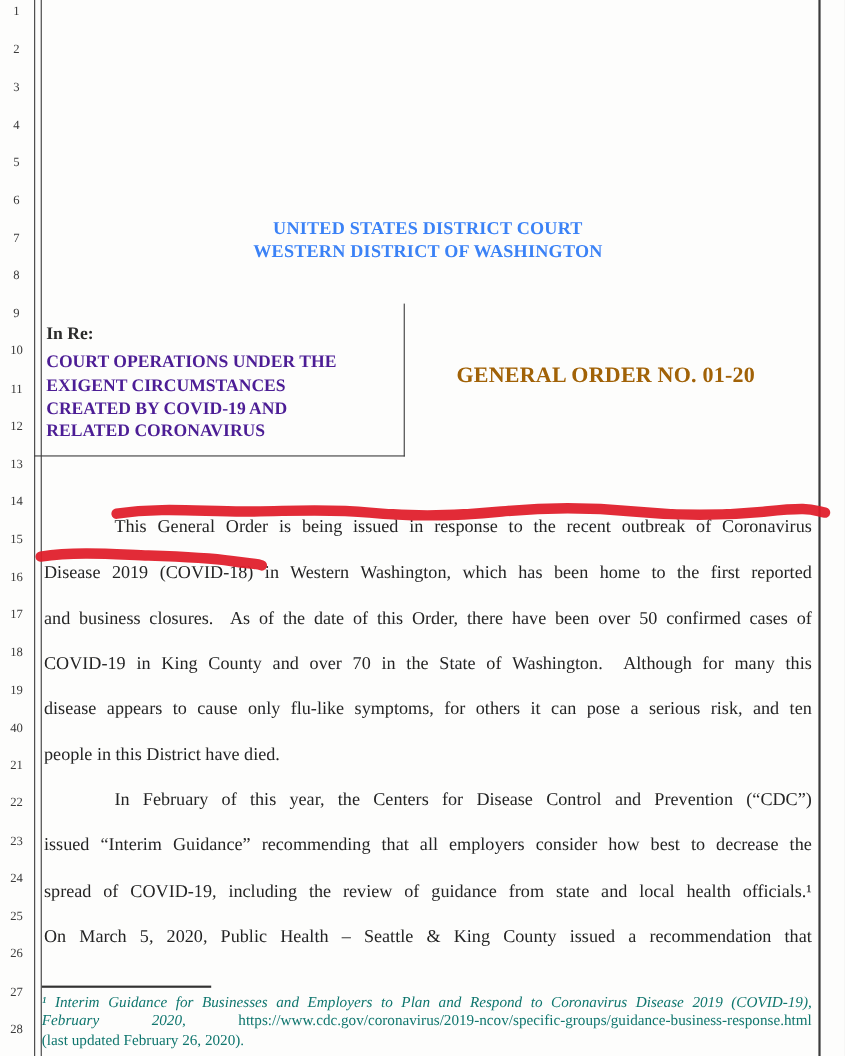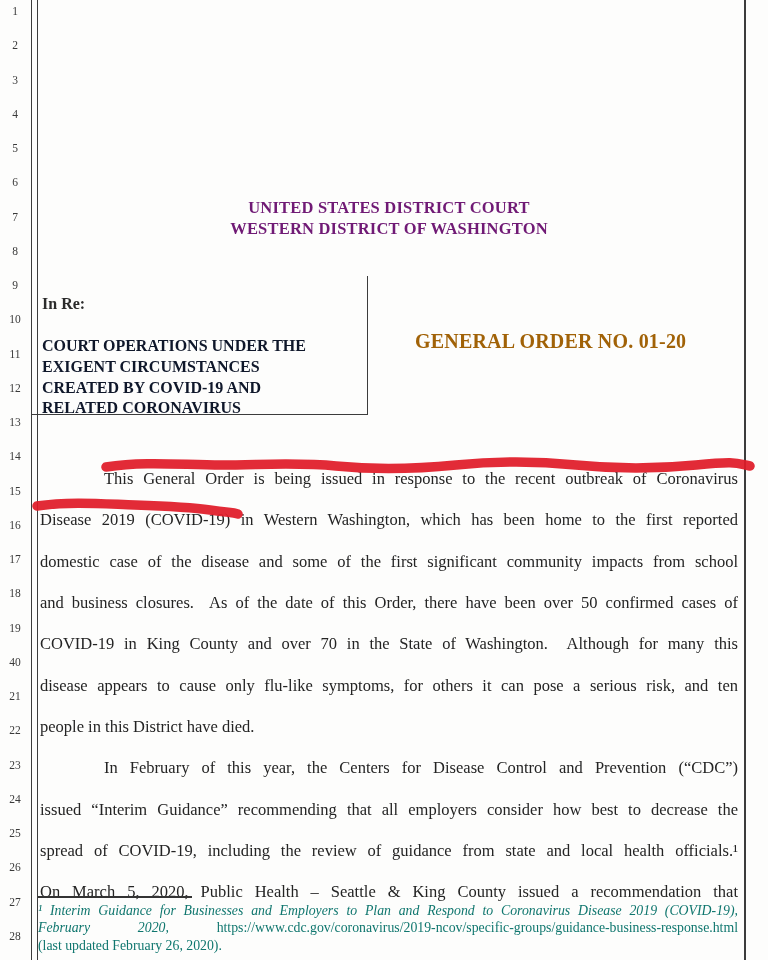--- a/index.html
+++ b/index.html
@@ -14,27 +14,27 @@
   
   .ln-col{position:absolute;left:0;top:0;width:30px;}
   .ln{height:34.25px;line-height:23px;text-align:center;
       font-size:11.5px;color:#3a3a3a;font-family:"Liberation Serif",serif;}
   .double-rule{position:absolute;left:31px;top:0;bottom:0;width:5px;
       border-left:1.8px solid #3c3c3c;border-right:1.8px solid #3c3c3c;}
   .right-rule{position:absolute;left:744px;top:0;bottom:0;width:1.8px;background:#3c3c3c;}
   
   .court-title{position:absolute;left:40px;top:197px;width:698px;
       text-align:center;font-weight:700;font-size:16.5px;line-height:21px;
-      letter-spacing:.2px;color:#701a75;}
+      letter-spacing:.2px;color:#3b82f6;}
   
   .caption-box{position:absolute;left:31px;top:276px;width:336px;height:138px;
       border-right:1.8px solid #3c3c3c;border-bottom:1.8px solid #3c3c3c;}
   .in-re{position:absolute;left:42px;top:279px;font-size:16px;font-weight:600;color:#2b2b2b;margin-top:16px;}
-  .case-title{position:absolute;left:42px;top:336px;width:310px;
-      font-size:16px;font-weight:600;line-height:20.8px;color:#0f172a;}
+  .case-title{position:absolute;left:42px;top:320px;width:310px;
+      font-size:16px;font-weight:600;line-height:20.8px;color:#4c1d95;}
   .order-no{position:absolute;left:415px;top:330px;font-size:20px;
       font-weight:600;letter-spacing:.2px;color:#a16207;}
   
   .body-text{position:absolute;left:40px;top:441px;width:698px;
       font-size:16.5px;color:#242424;margin-top:28px;}
   .bline{height:41.32px;line-height:19px;text-align:justify;
       text-align-last:justify;white-space:pre-wrap;}
   .bline.indent{text-indent:64px;}
   .bline.no-just{text-align:right;text-align-last:left;}
   
@@ -101,22 +101,21 @@
   <div>COURT OPERATIONS UNDER THE</div>
       <div>EXIGENT CIRCUMSTANCES</div>
       <div>CREATED BY COVID-19 AND</div>
       <div>RELATED CORONAVIRUS</div>
     </div>
   <div class="order-no">GENERAL ORDER NO. 01-20</div>
 
   <div class="body-text">
 
   <div class="bline indent">This General Order is being issued in response to the recent outbreak of Coronavirus</div>
-      <div class="bline">Disease 2019 (COVID-19) in Western Washington, which has been home to the first reported</div>
-      <div class="bline">domestic case of the disease and some of the first significant community impacts from school</div>
+      <div class="bline">Disease 2019 (COVID-18) in Western Washington, which has been home to the first reported</div>
       <div class="bline">and business closures.  As of the date of this Order, there have been over 50 confirmed cases of</div>
       <div class="bline">COVID-19 in King County and over 70 in the State of Washington.  Although for many this</div>
       <div class="bline">disease appears to cause only flu-like symptoms, for others it can pose a serious risk, and ten</div>
       <div class="bline no-just">people in this District have died.</div>
       <div class="bline indent">In February of this year, the Centers for Disease Control and Prevention (“CDC”)</div>
       <div class="bline">issued “Interim Guidance” recommending that all employers consider how best to decrease the</div>
       <div class="bline">spread of COVID-19, including the review of guidance from state and local health officials.¹</div>
       <div class="bline">On March 5, 2020, Public Health – Seattle &amp; King County issued a recommendation that</div>
     </div>
 

